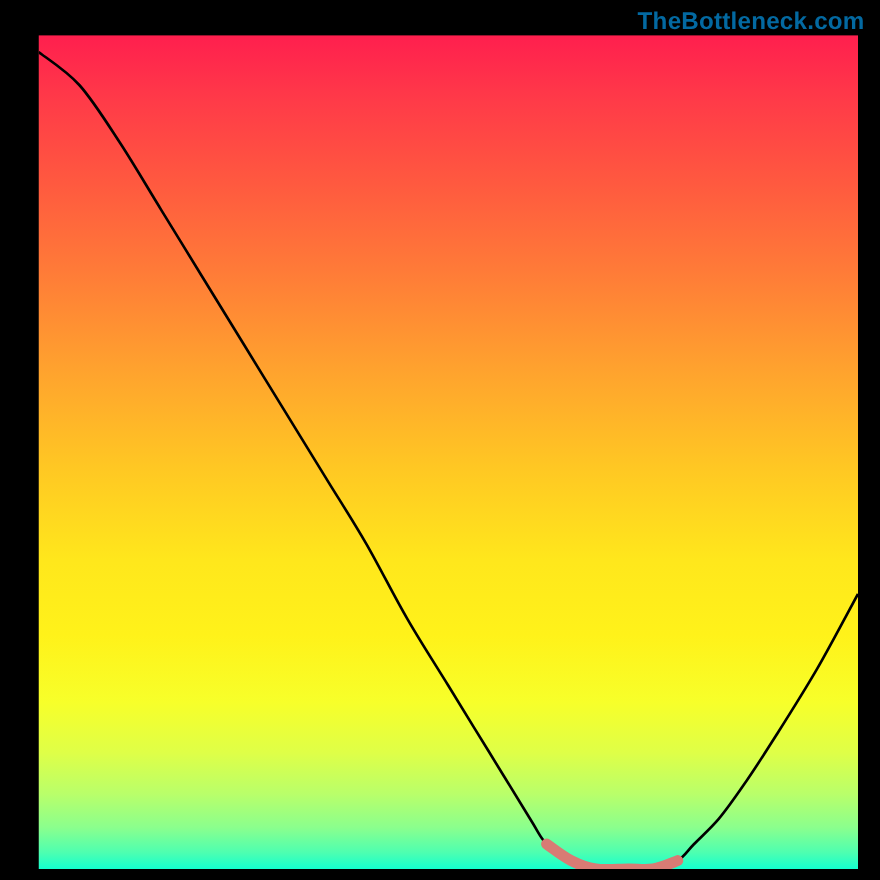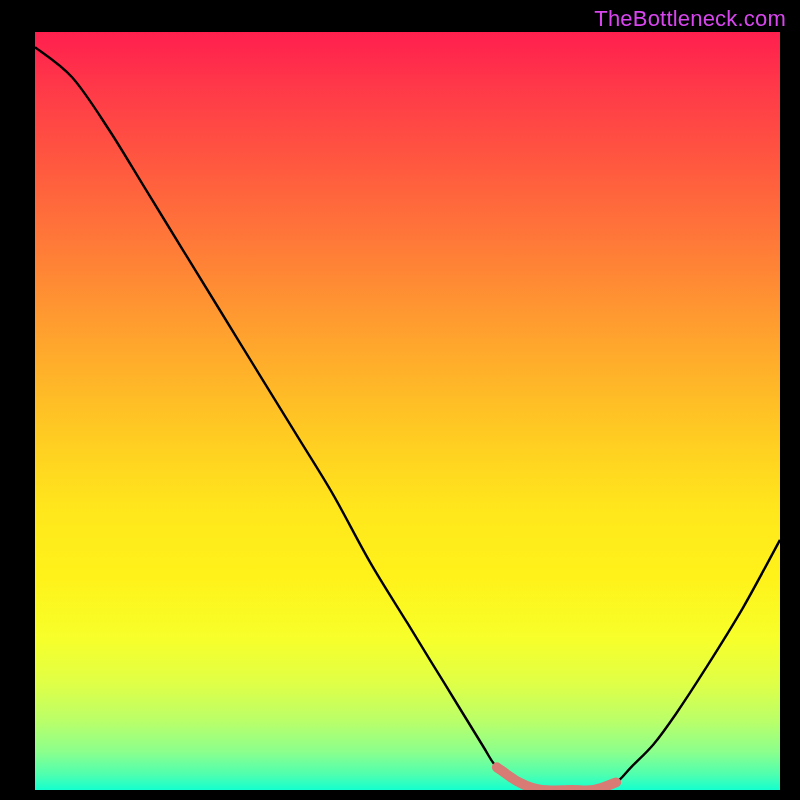--- a/index.html
+++ b/index.html
@@ -14,23 +14,23 @@
   .frame {
     position: absolute;
     left: 0; top: 0;
     width: 800px; height: 800px;
     background: #000;
   }
   .watermark {
     position: absolute;
     top: 6px;
     right: 14px;
-    color: #d946ef;
+    color: #0369a1;
     font-size: 22px;
-    font-weight: 400;
+    font-weight: 700;
     letter-spacing: 0.2px;
   }
   
   .plot {
     position: absolute;
     left: 35px;
     top: 32px;
     width: 745px;
     height: 758px;
     overflow: hidden;

